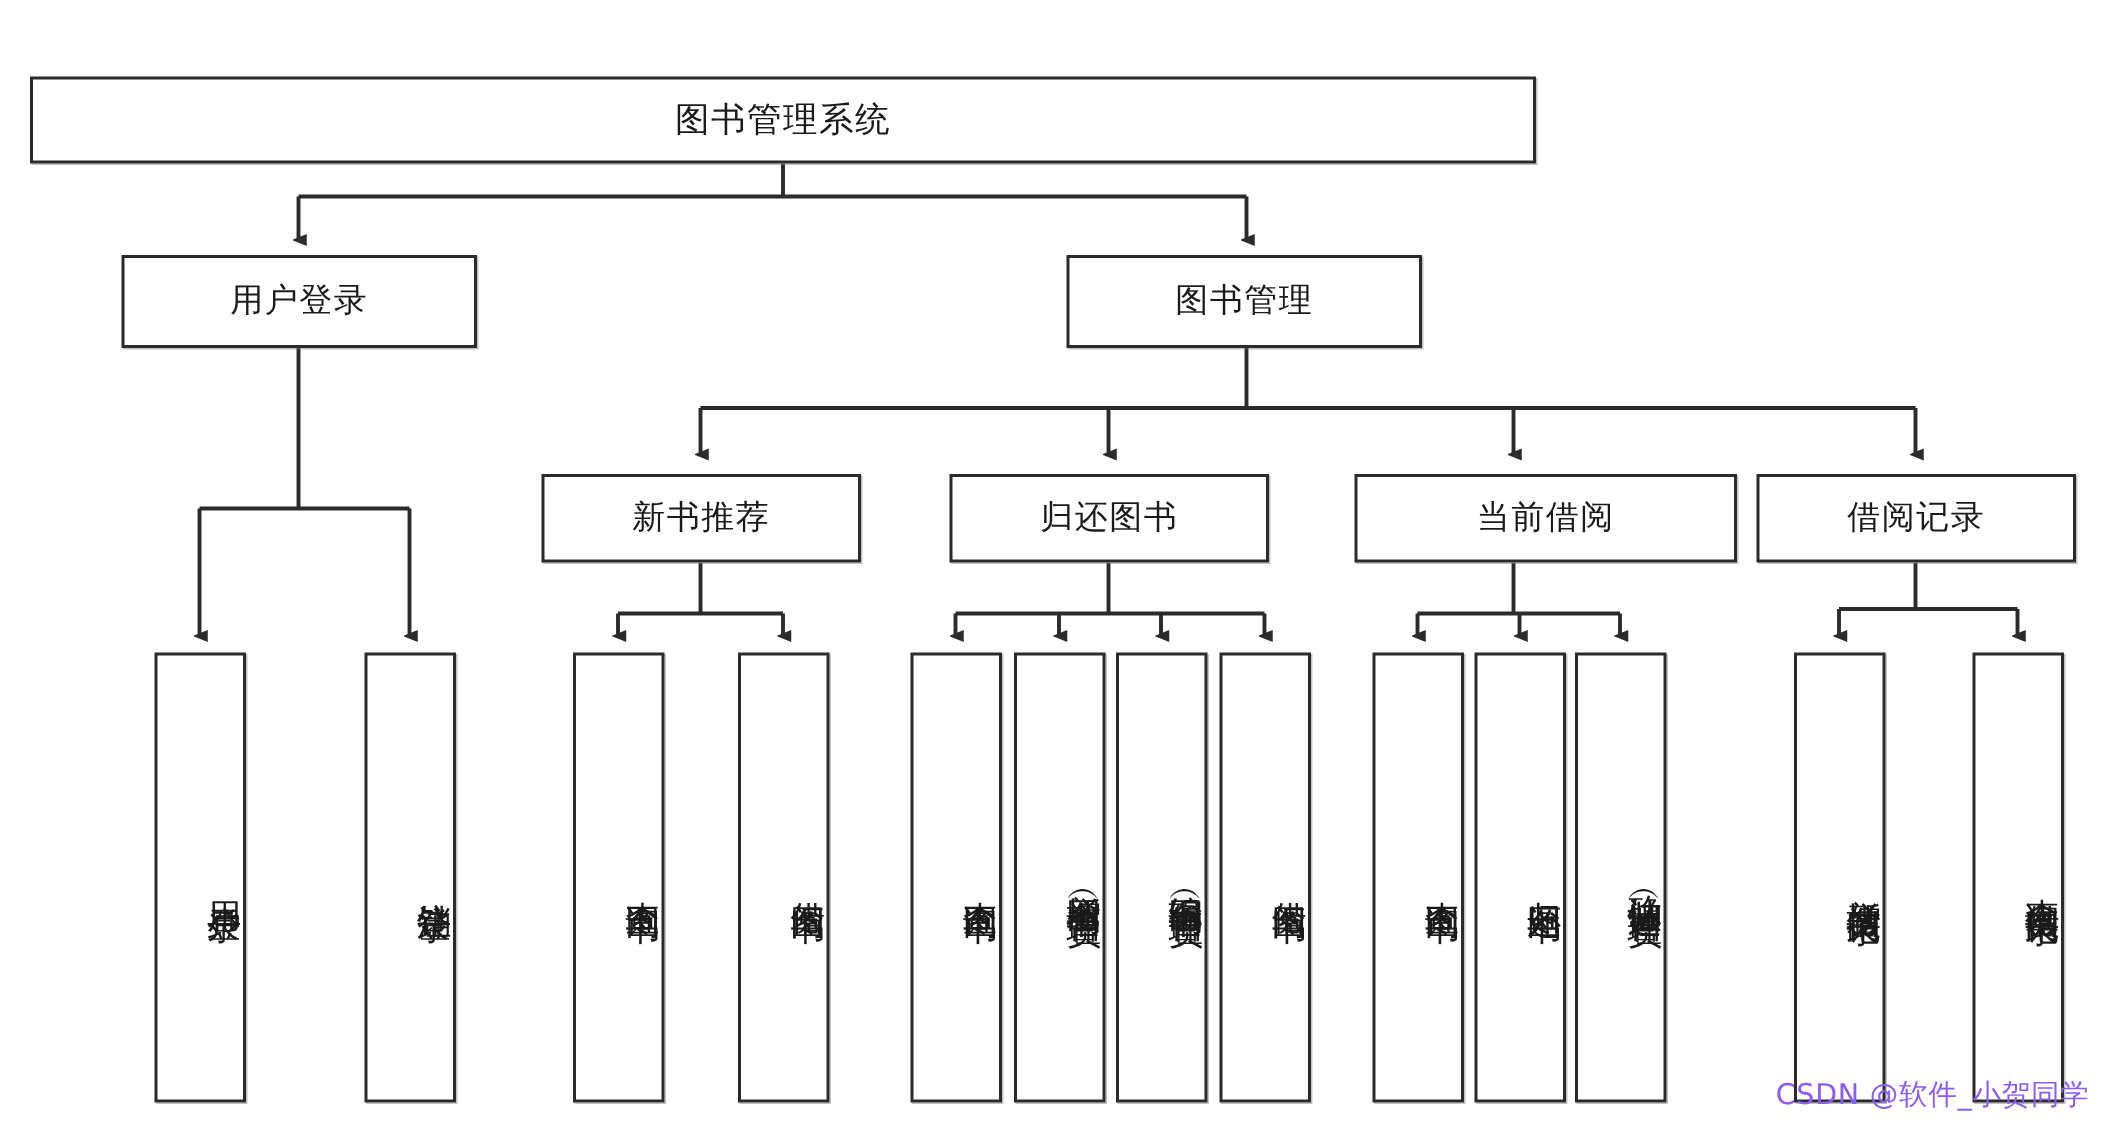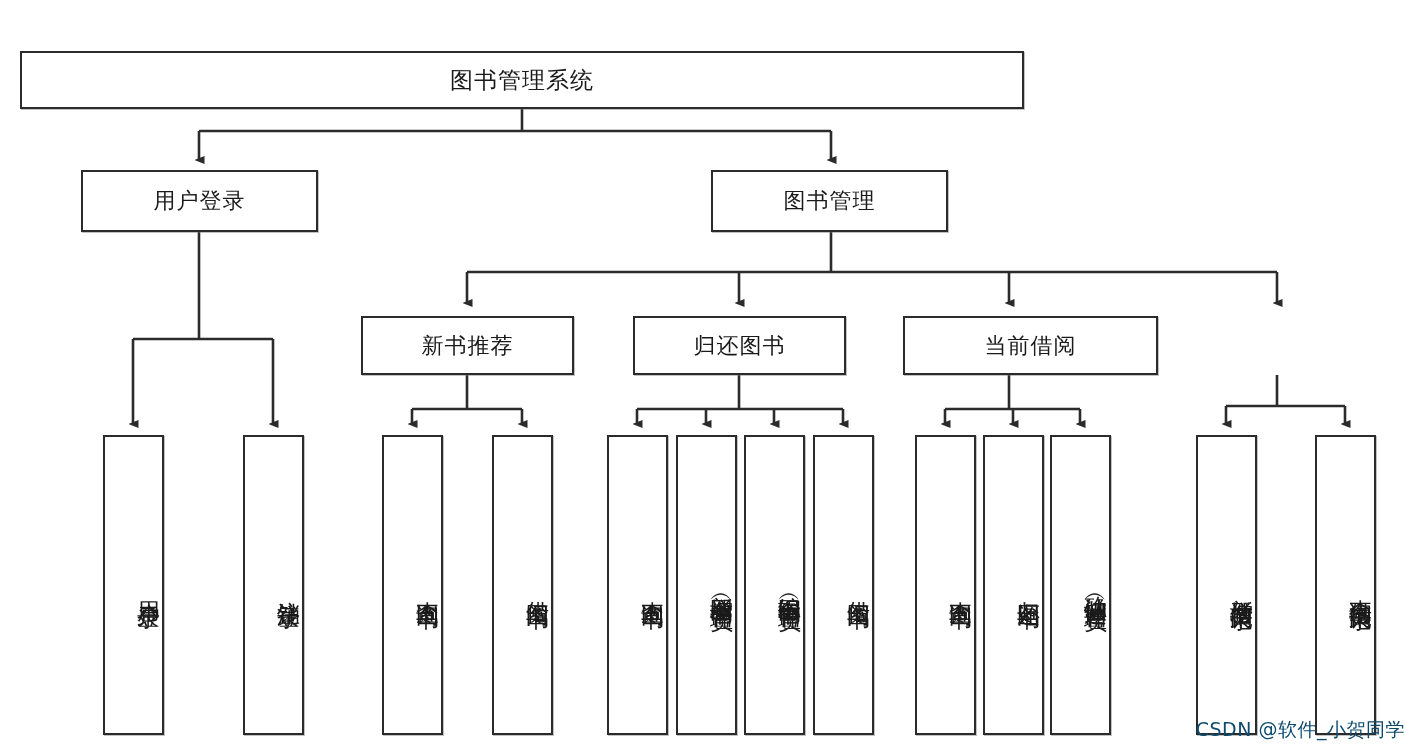--- a/index.html
+++ b/index.html
@@ -53,24 +53,24 @@
     padding-top: 4px;
     text-align: center;
   }
   .node.v .vlabel {
     writing-mode: vertical-rl;
     text-orientation: upright;
     display: block;
   }
   .watermark {
     position: absolute;
-    right: 0;
+    right: 12px;
     bottom: 4px;
     font-size: 19px;
-    color: #0c4a6e;
+    color: #8b5cf6;
     letter-spacing: 0.5px;
     white-space: nowrap;
     font-family: "DejaVu Sans", "Liberation Sans", sans-serif;
   }
 </style>
 </head>
 <body>
 
 <div id="canvas">
 
@@ -137,20 +137,23 @@
 
   <div class="node h" style="left:361px; top:316px; width:213px; height:59px;">
     <span>新书推荐</span>
   </div>
   <div class="node h" style="left:633px; top:316px; width:213px; height:59px;">
     <span>归还图书</span>
   </div>
   <div class="node h" style="left:903px; top:316px; width:255px; height:59px;">
     <span>当前借阅</span>
   </div>
+  <div class="node h" style="left:1171px; top:316px; width:213px; height:59px;">
+    <span>借阅记录</span>
+  </div>
 
   <div class="node v" style="left:103px; top:435px; width:61px; height:300px;">
     <span class="vlabel">用户登录</span>
   </div>
   <div class="node v" style="left:243px; top:435px; width:61px; height:300px;">
     <span class="vlabel">注销登录</span>
   </div>
 
   <div class="node v" style="left:382px; top:435px; width:61px; height:300px;">
     <span class="vlabel">查询图书</span>

